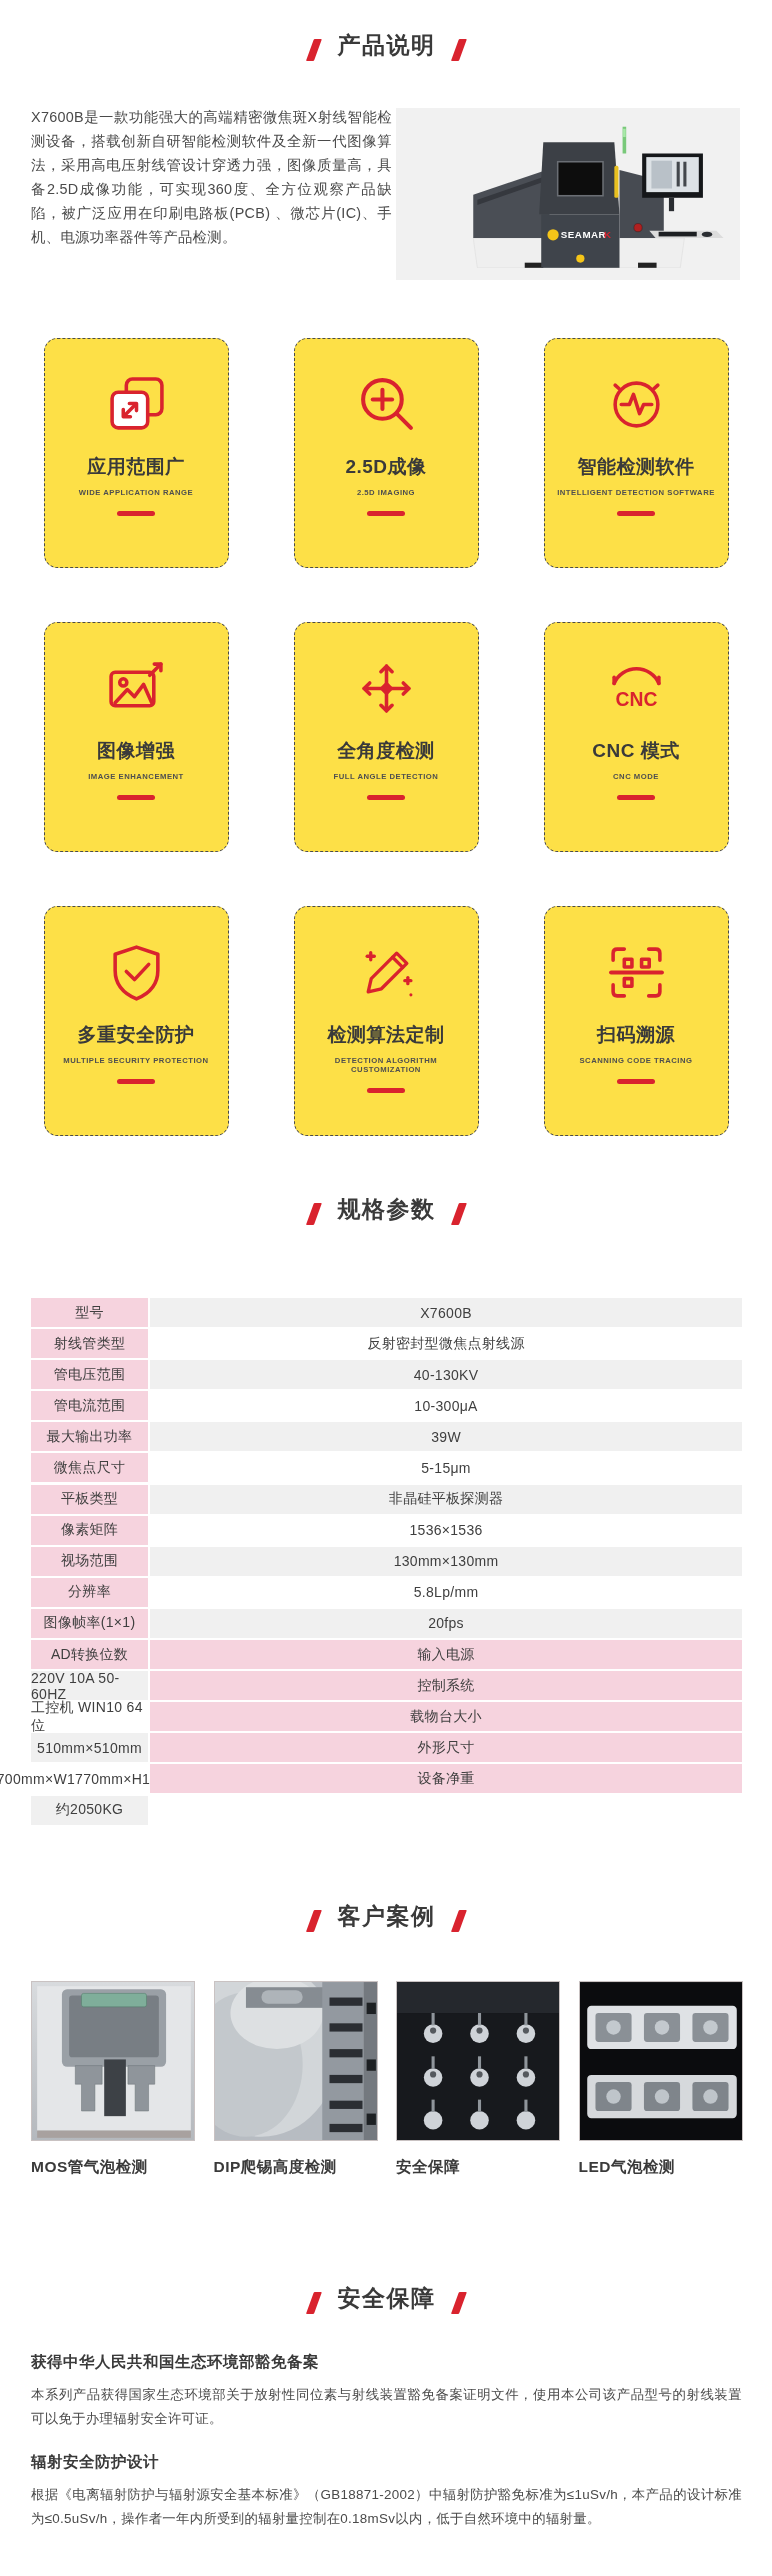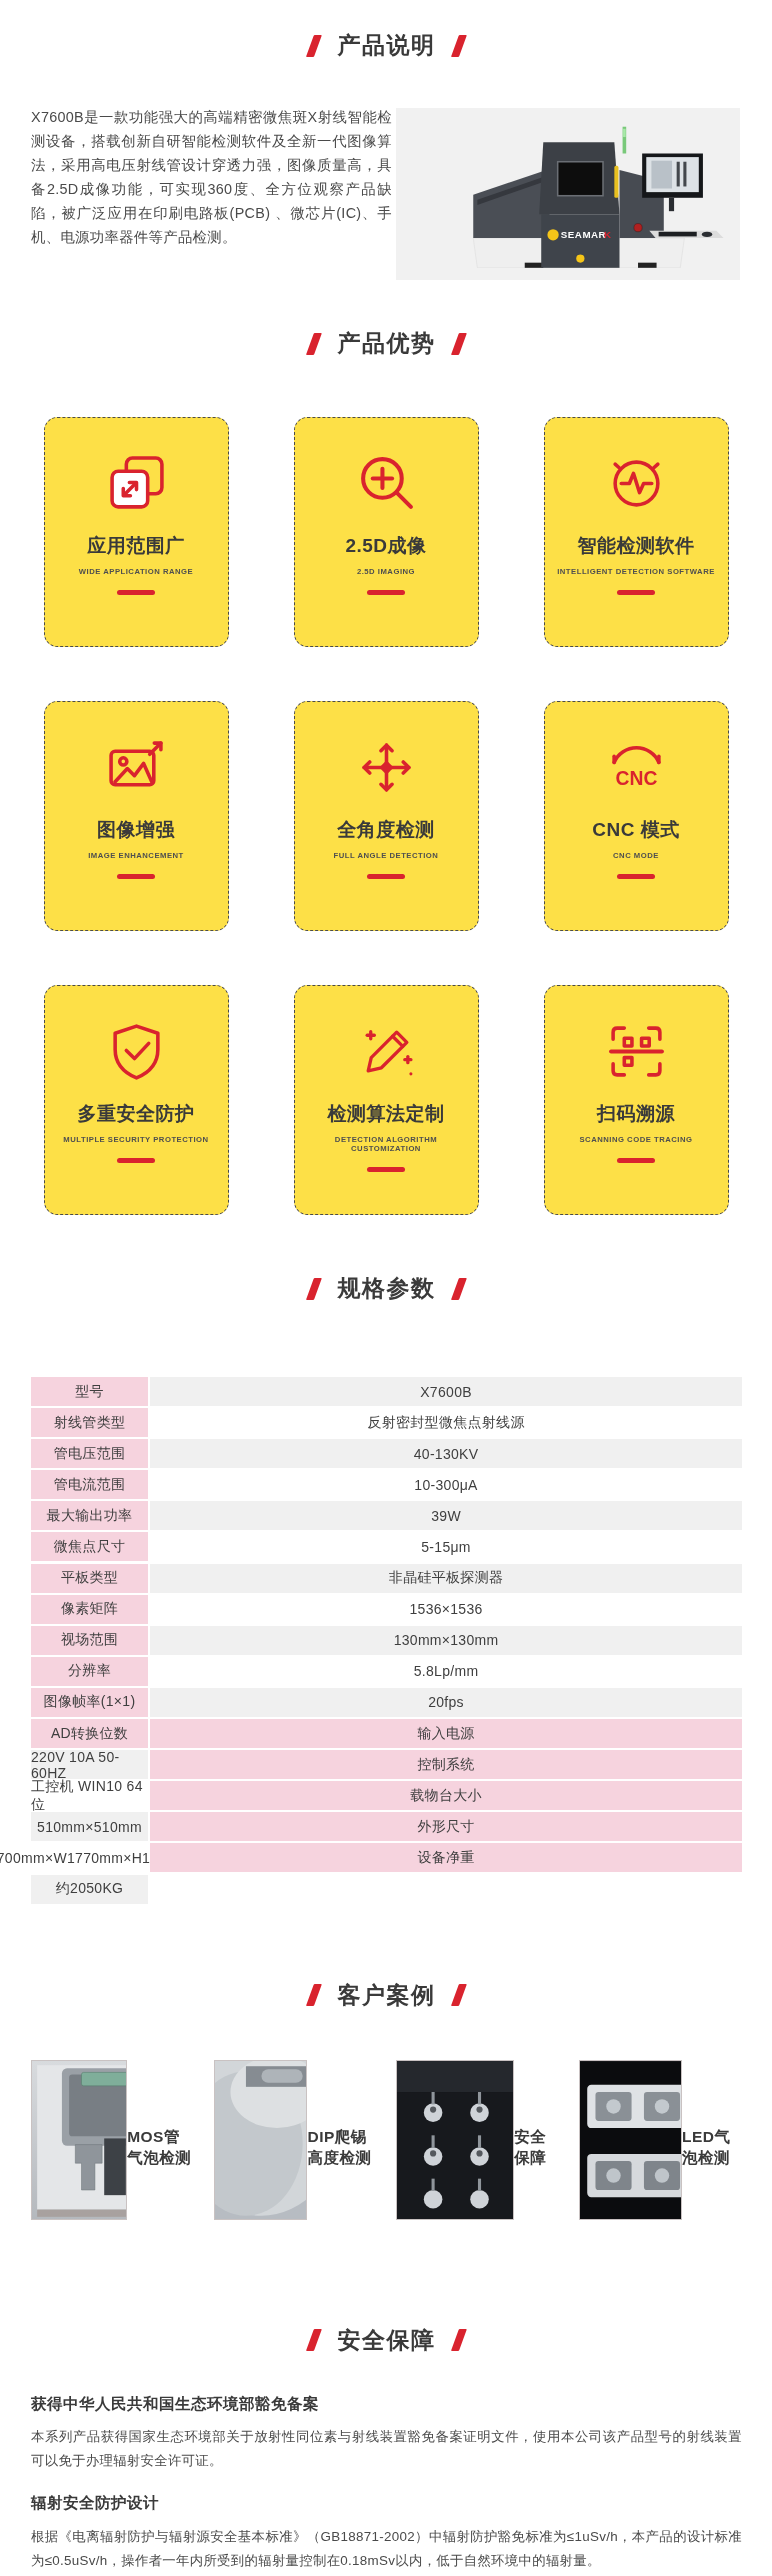--- a/index.html
+++ b/index.html
@@ -12,21 +12,21 @@
   *{box-sizing:border-box;margin:0;padding:0}
   html,body{background:#fff}
   body{
     width:773px;margin:0 auto;
     font-family:"Liberation Sans","DejaVu Sans",sans-serif;
     color:var(--body);
     padding-bottom:6.2px;
   }
   
   .sec-title{
-    display:flex;align-items:center;justify-content:center;gap:19px;
+    display:flex;align-items:flex-end;justify-content:center;gap:19px;
     font-size:23px;font-weight:700;color:var(--ink);letter-spacing:1.5px;
   }
   .slash{width:8.2px;height:21.6px;background:var(--accent);transform:skewX(-20deg);border-radius:1px}
   
   #sec-desc .sec-title{padding-top:30px}
   .desc-row{margin:44px 29px 0 31px;display:flex;gap:4px}
   .desc-text{width:361px;font-size:14.4px;line-height:24px;color:var(--body);letter-spacing:0.3px;text-align:justify}
   .product-photo{width:344px;height:172px;margin-top:3px;background:#f1f1f1;flex:none}
   
   #sec-adv .sec-title{margin-top:48px}
@@ -43,21 +43,21 @@
   
   #sec-spec .sec-title{margin-top:58px}
   .spec-table{width:711px;margin:73px auto 0;display:grid;grid-template-columns:117px 1fr;gap:2.1px}
   .cell{height:29px;display:flex;align-items:center;justify-content:center;font-size:14px;color:#3f3f3f;letter-spacing:0.3px}
   .cell.lab{background:var(--pink)}
   .cell.v-odd{background:var(--rowgray)}
   .cell.v-even{background:#fff}
   
   #sec-case .sec-title{margin-top:76px}
   .case-grid{width:711px;margin:49px auto 0;display:grid;grid-template-columns:repeat(4,164px);column-gap:18.5px}
-  .case-item{display:flex;align-items:center}
+  .case-item{display:flex;flex-direction:column;align-items:flex-start}
   .case-img{width:164px;height:160px;overflow:hidden;background:#ccc;border:0.5px solid #c9c2c2}
   .case-img svg{display:block}
   .case-cap{margin-top:16.5px;font-size:15.5px;font-weight:700;color:var(--ink);letter-spacing:0.5px}
   
   #sec-safe .sec-title{margin-top:105px}
   .safety{width:711px;margin:0 auto}
   .safe-h{margin-top:20.6px;font-size:15.5px;font-weight:700;color:var(--ink);letter-spacing:0.5px}
   .safe-h.first{margin-top:38px}
   .safe-p{margin-top:10.3px;font-size:13.4px;line-height:24px;color:var(--body);letter-spacing:0.3px;text-align:justify}
 </style>
@@ -108,25 +108,20 @@
 
         <polygon points="492,238 622,238 636,252 504,252" fill="#dcdcdc"></polygon>
         <rect x="510" y="240" width="74" height="9" fill="#1d1f22"></rect>
         <ellipse cx="604" cy="245" rx="10" ry="5" fill="#2a2d31"></ellipse>
       </svg>
     </div>
   </div>
 </section>
 
 <section id="sec-adv">
-  <div class="sec-title">
-    <span class="slash"></span>
-    <span>产品优势</span>
-    <span class="slash"></span>
-  </div>
   <div class="cards">
 
     <div class="card">
       <span class="ico">
         <svg viewBox="0 0 120 120" fill="none" stroke="#d9232e" stroke-width="7" stroke-linecap="round" stroke-linejoin="round">
           <rect x="40" y="10" width="70" height="70" rx="12"></rect>
           <rect x="12" y="36" width="70" height="70" rx="12" fill="#fff"></rect>
           <line x1="38" y1="80" x2="58" y2="60"></line>
           <polyline points="46,58 60,58 60,72"></polyline>
           <polyline points="48,84 34,84 34,70"></polyline>

